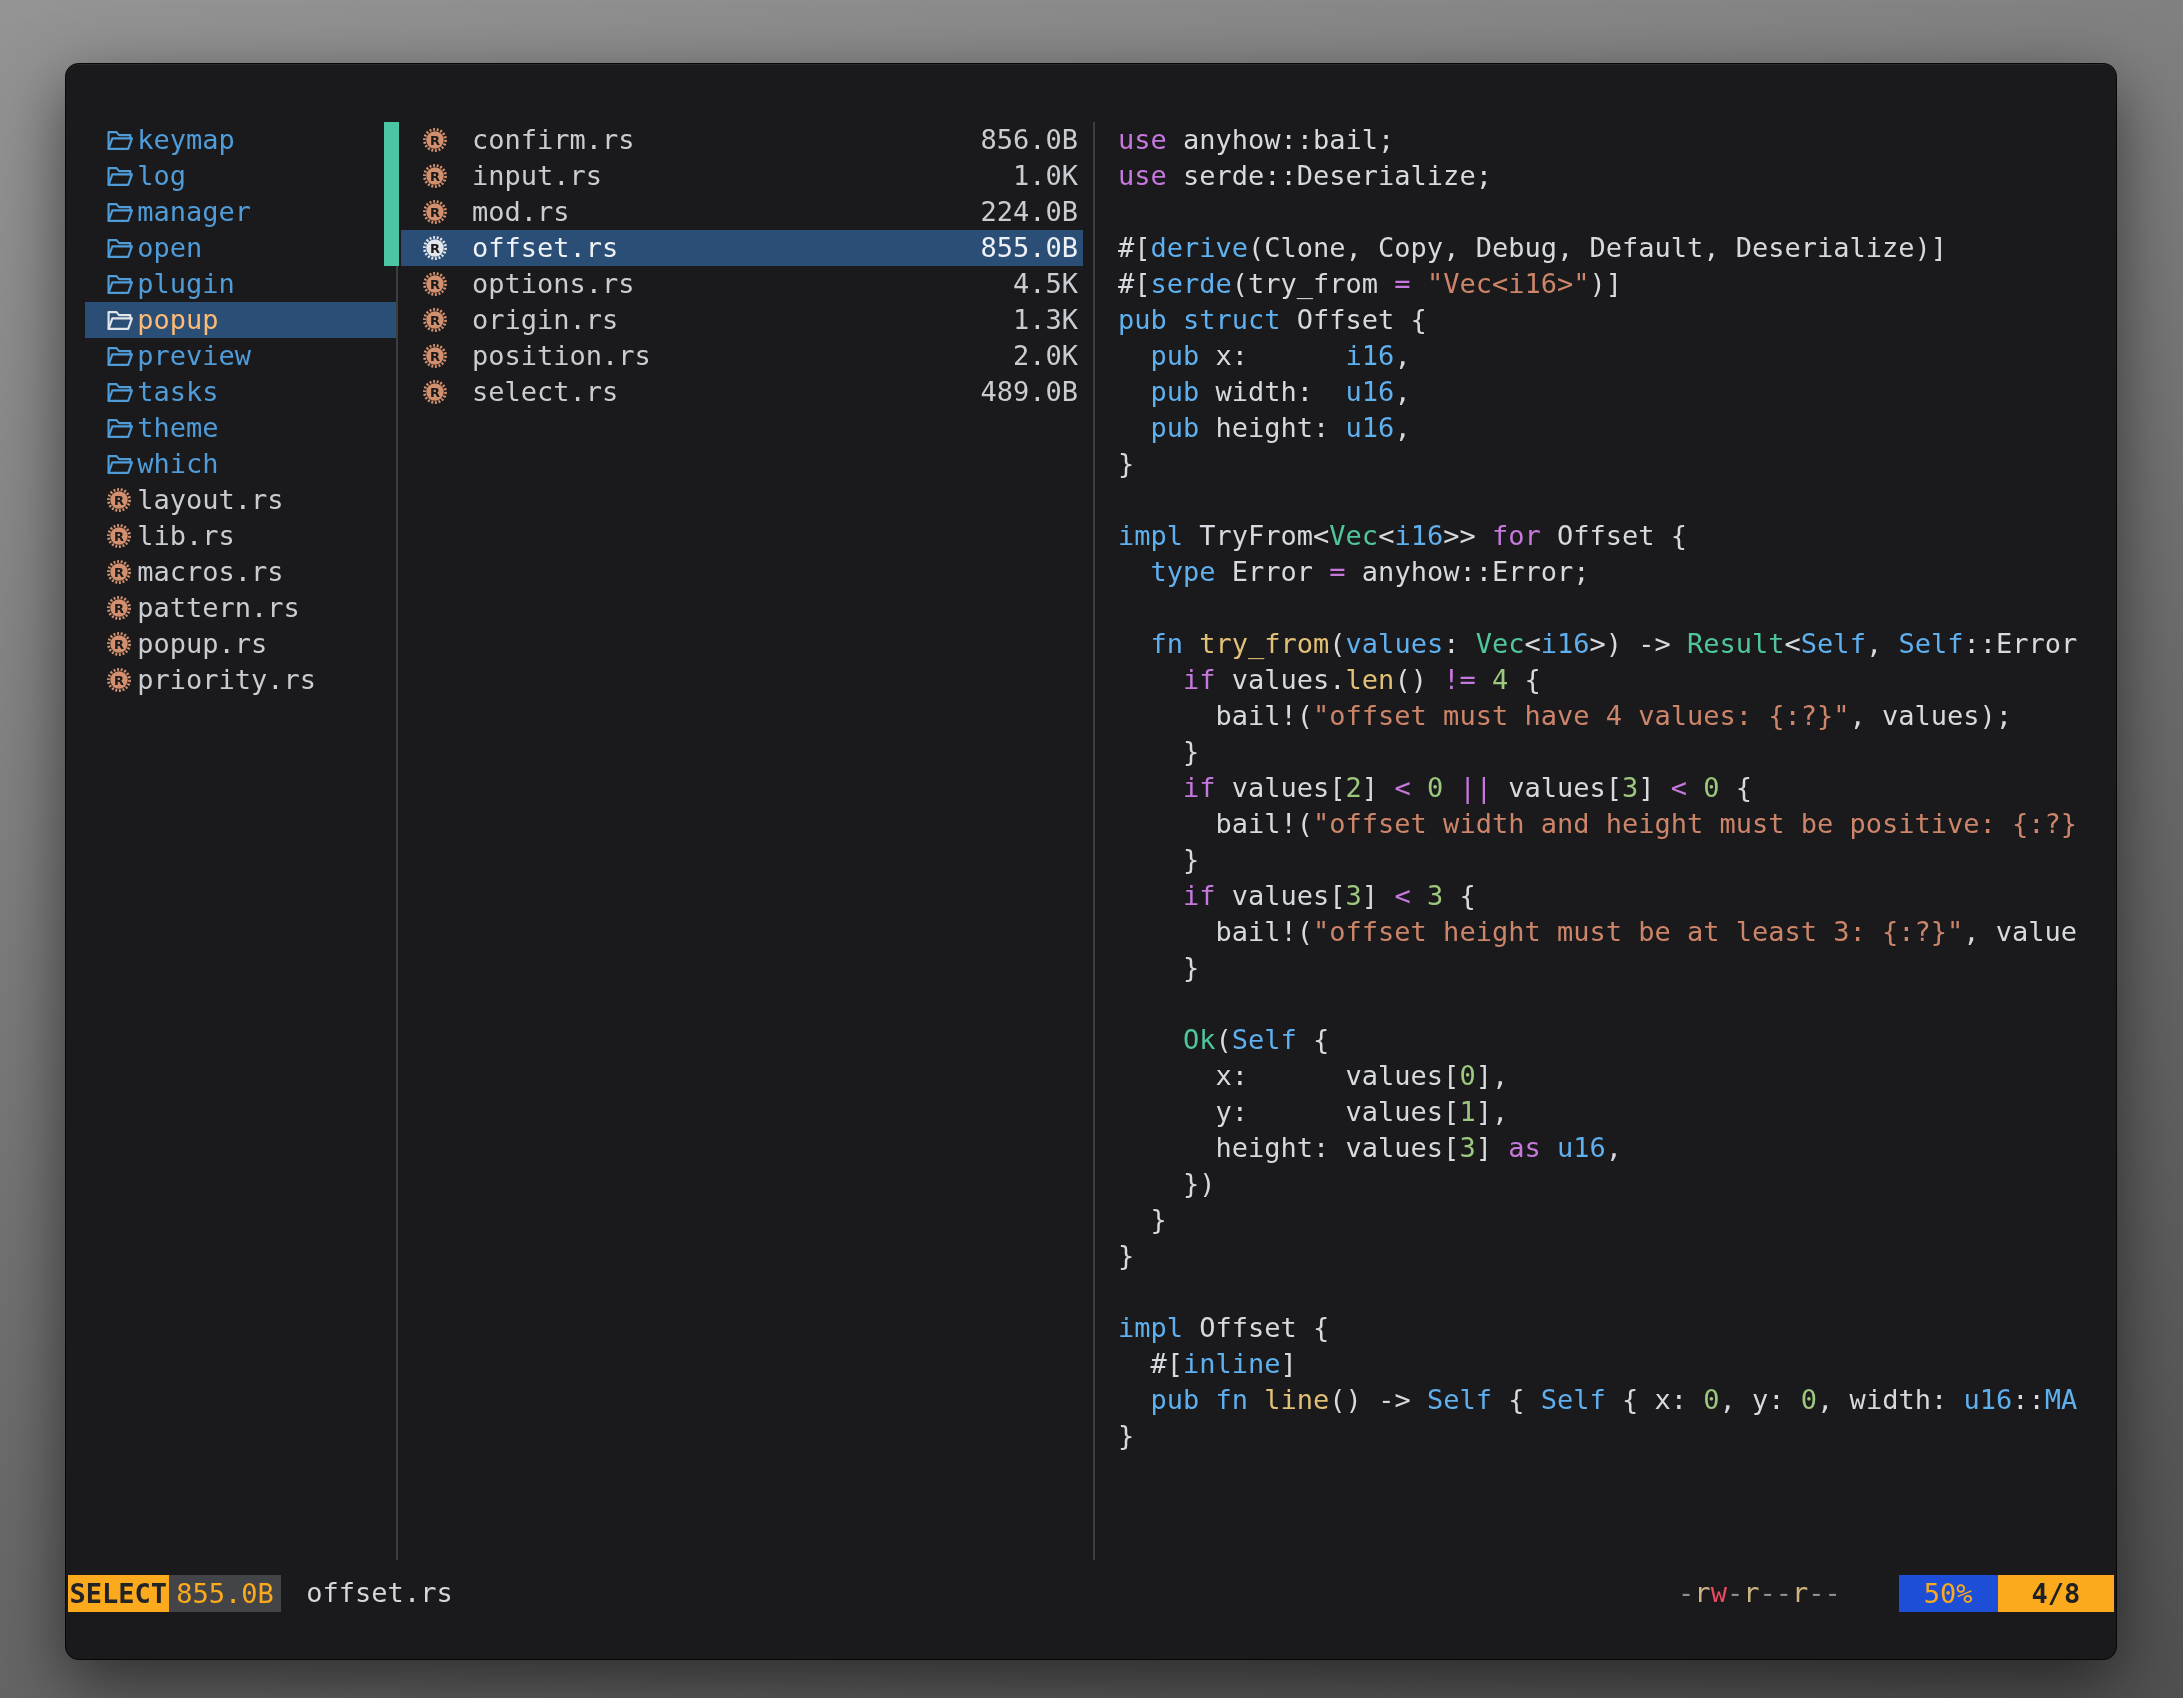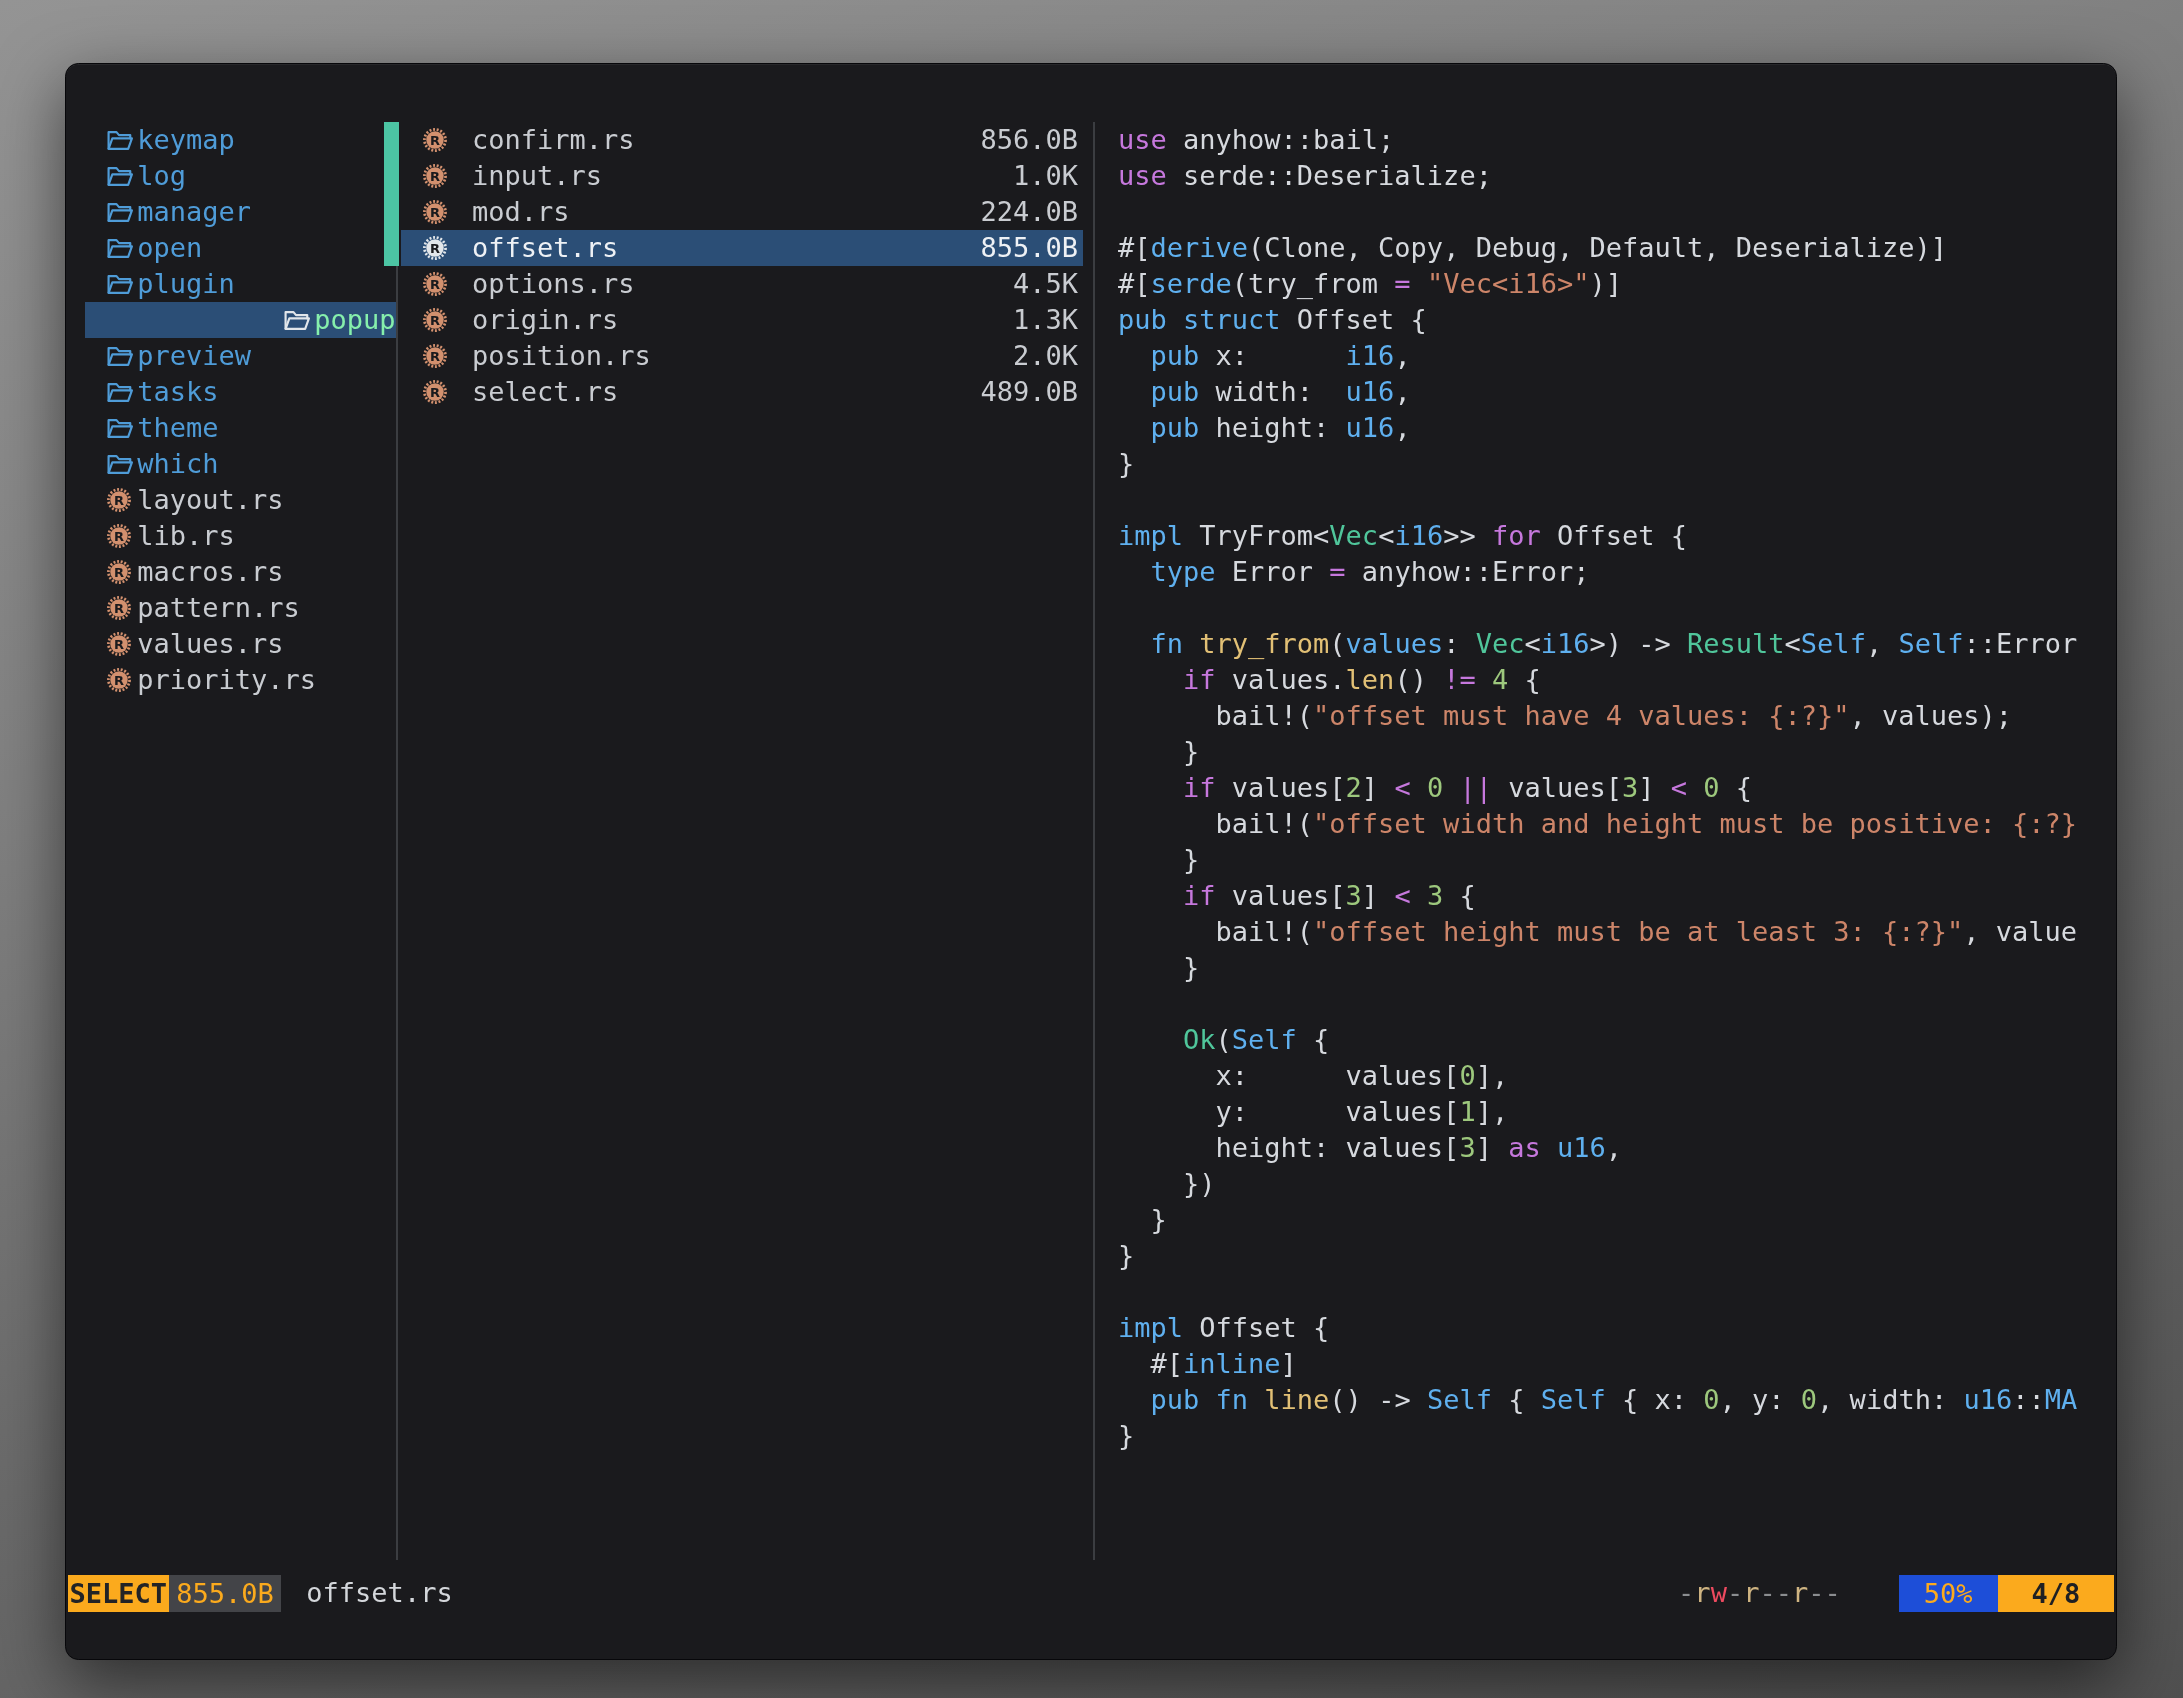--- a/index.html
+++ b/index.html
@@ -27,21 +27,21 @@
   .divider.d2 { left:1027px; }
 
   .row { position:relative; height:36px; display:flex; align-items:center; white-space:pre; }
   .row .ico { flex:0 0 30px; display:flex; align-items:center; justify-content:flex-start; }
   .row .ico svg { display:block; }
   .prow { padding-left:21px; }
   .prow .lbl { margin-left:1.7px; }
   .prow.dir  { color:var(--c-folder,#4f9cd8); }
   .prow.file { color:#c9ccd1; }
   .prow.file .ico { color:var(--c-rust,#d2906e); }
-  .prow.sel  { background:var(--c-selection,#2b4e76); color:#86efac;justify-content:flex-end; }
+  .prow.sel  { background:var(--c-selection,#2b4e76); color:#fdba74; }
   .prow.sel .ico { color:#e2e6ea; }
 
   .frow { padding-left:21px; padding-right:5px; color:#c9ccd1; }
   .frow .ico { color:var(--c-rust,#d2906e); }
   .frow .name { margin-left:20px; }
   .frow .size { margin-left:auto; }
   .frow.cursor { background:var(--c-selection,#2b4e76); color:#eef1f5; }
   .frow.cursor .ico { color:#e2e6ea; }
   .frow .mark {
     position:absolute; left:-17px; top:0; width:15px; height:100%;
@@ -140,21 +140,21 @@
             </svg></span><span class="lbl">macros.rs</span></div>
         <div class="row prow file"><span class="ico"><svg viewBox="0 0 32 32" width="26" height="26" style="font-size:32px">
               <circle cx="16" cy="16" r="13" fill="none" stroke="currentColor" stroke-width="3.4" stroke-dasharray="2.4 2.1"></circle>
               <circle cx="16" cy="16" r="10.8" fill="currentColor"></circle>
               <text x="16" y="22" text-anchor="middle" font-size="16" font-weight="bold" font-family="DejaVu Sans, sans-serif" fill="#1a1a1d">R</text>
             </svg></span><span class="lbl">pattern.rs</span></div>
         <div class="row prow file"><span class="ico"><svg viewBox="0 0 32 32" width="26" height="26" style="font-size:32px">
               <circle cx="16" cy="16" r="13" fill="none" stroke="currentColor" stroke-width="3.4" stroke-dasharray="2.4 2.1"></circle>
               <circle cx="16" cy="16" r="10.8" fill="currentColor"></circle>
               <text x="16" y="22" text-anchor="middle" font-size="16" font-weight="bold" font-family="DejaVu Sans, sans-serif" fill="#1a1a1d">R</text>
-            </svg></span><span class="lbl">values.rs</span></div>
+            </svg></span><span class="lbl">popup.rs</span></div>
         <div class="row prow file"><span class="ico"><svg viewBox="0 0 32 32" width="26" height="26" style="font-size:32px">
               <circle cx="16" cy="16" r="13" fill="none" stroke="currentColor" stroke-width="3.4" stroke-dasharray="2.4 2.1"></circle>
               <circle cx="16" cy="16" r="10.8" fill="currentColor"></circle>
               <text x="16" y="22" text-anchor="middle" font-size="16" font-weight="bold" font-family="DejaVu Sans, sans-serif" fill="#1a1a1d">R</text>
             </svg></span><span class="lbl">priority.rs</span></div>
       </div>
     <div class="divider d1"></div>
     <div class="pane pane-current" id="current-pane">
         <div class="row frow"><span class="mark"></span><span class="ico"><svg viewBox="0 0 32 32" width="26" height="26" style="font-size:32px">
               <circle cx="16" cy="16" r="13" fill="none" stroke="currentColor" stroke-width="3.4" stroke-dasharray="2.4 2.1"></circle>

